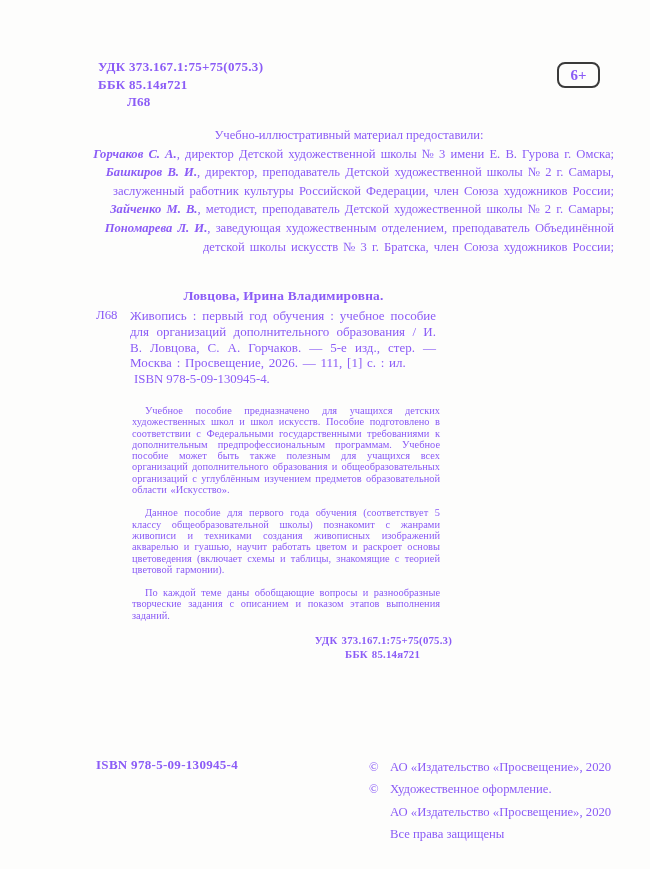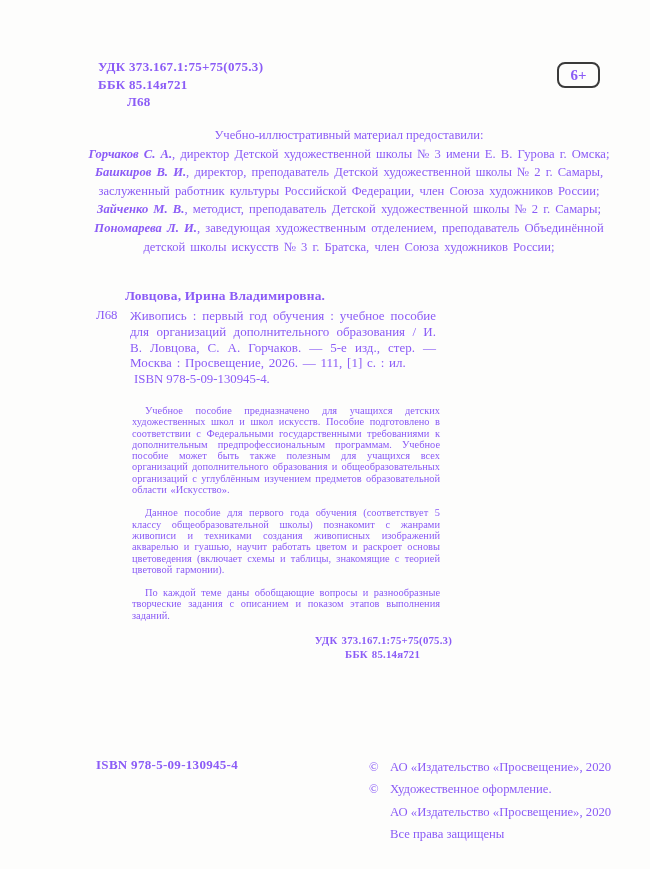--- a/index.html
+++ b/index.html
@@ -48,36 +48,37 @@
   .contributors {
     position: absolute;
     left: 84px;
     top: 126px;
     width: 530px;
     font-size: 12.6px;
     line-height: 18.6px;
     text-align: center;
   }
   .contributors p { margin: 0; }
-  .contrib { text-align: center; word-spacing: 2px; }
+  .contrib { text-align: right; word-spacing: 2px; }
   .cname { font-weight: bold; font-style: italic; }
 
   
   .catalog {
     position: absolute;
     left: 96px;
     top: 288px;
     width: 346px;
   }
   .author-heading {
     font-weight: bold;
     font-size: 13.4px;
     padding-left: 29px;
     margin: 0 0 4px 0;
     letter-spacing: 0.2px;
+    text-align: center;
   }
   .biblio-row { position: relative; }
   .biblio-code {
     position: absolute;
     left: 0;
     top: 0;
     font-size: 12.8px;
   }
   .biblio-text {
     margin: 0 0 0 34px;

